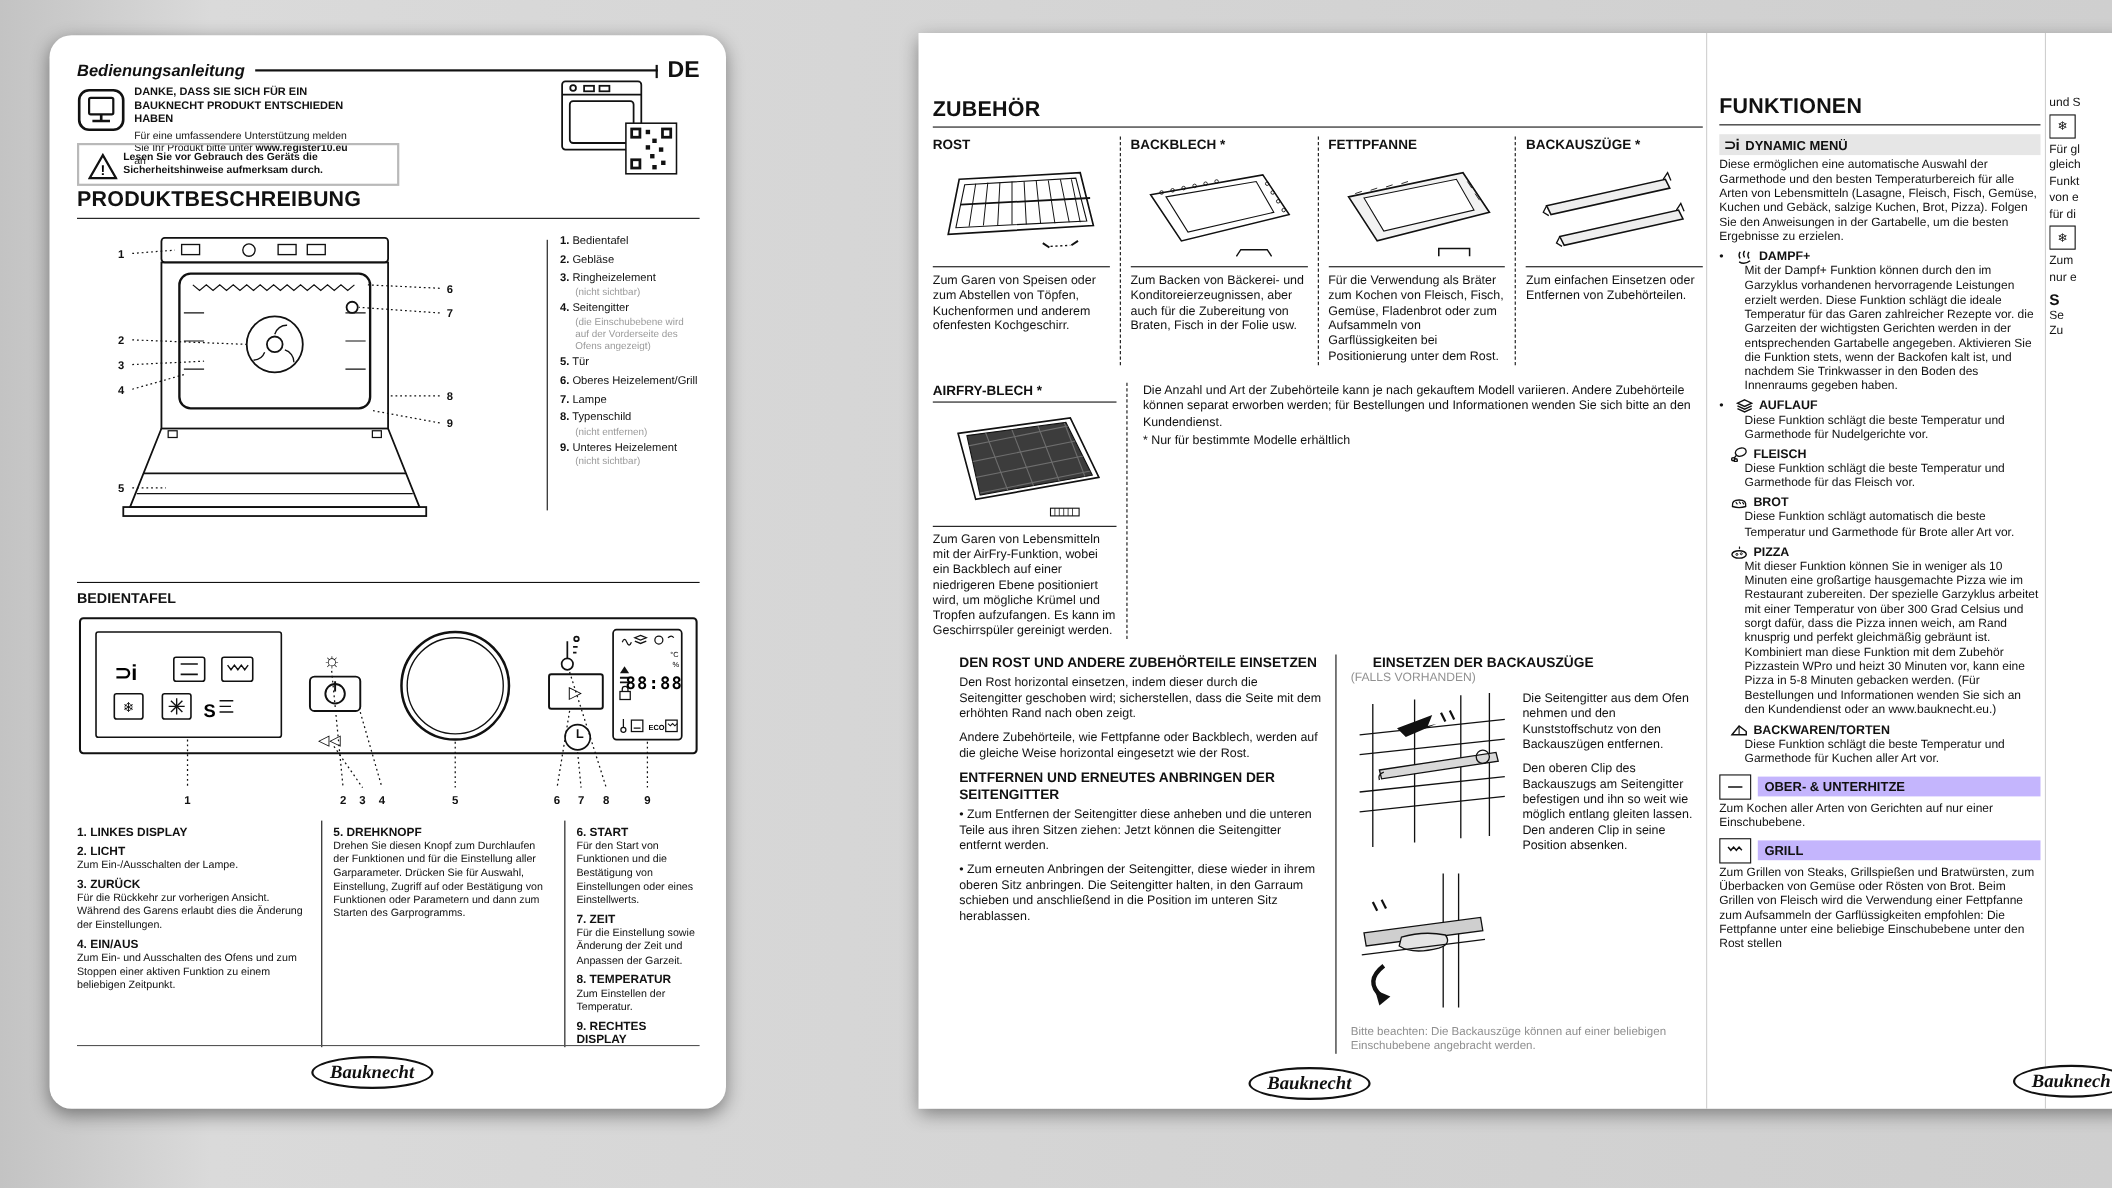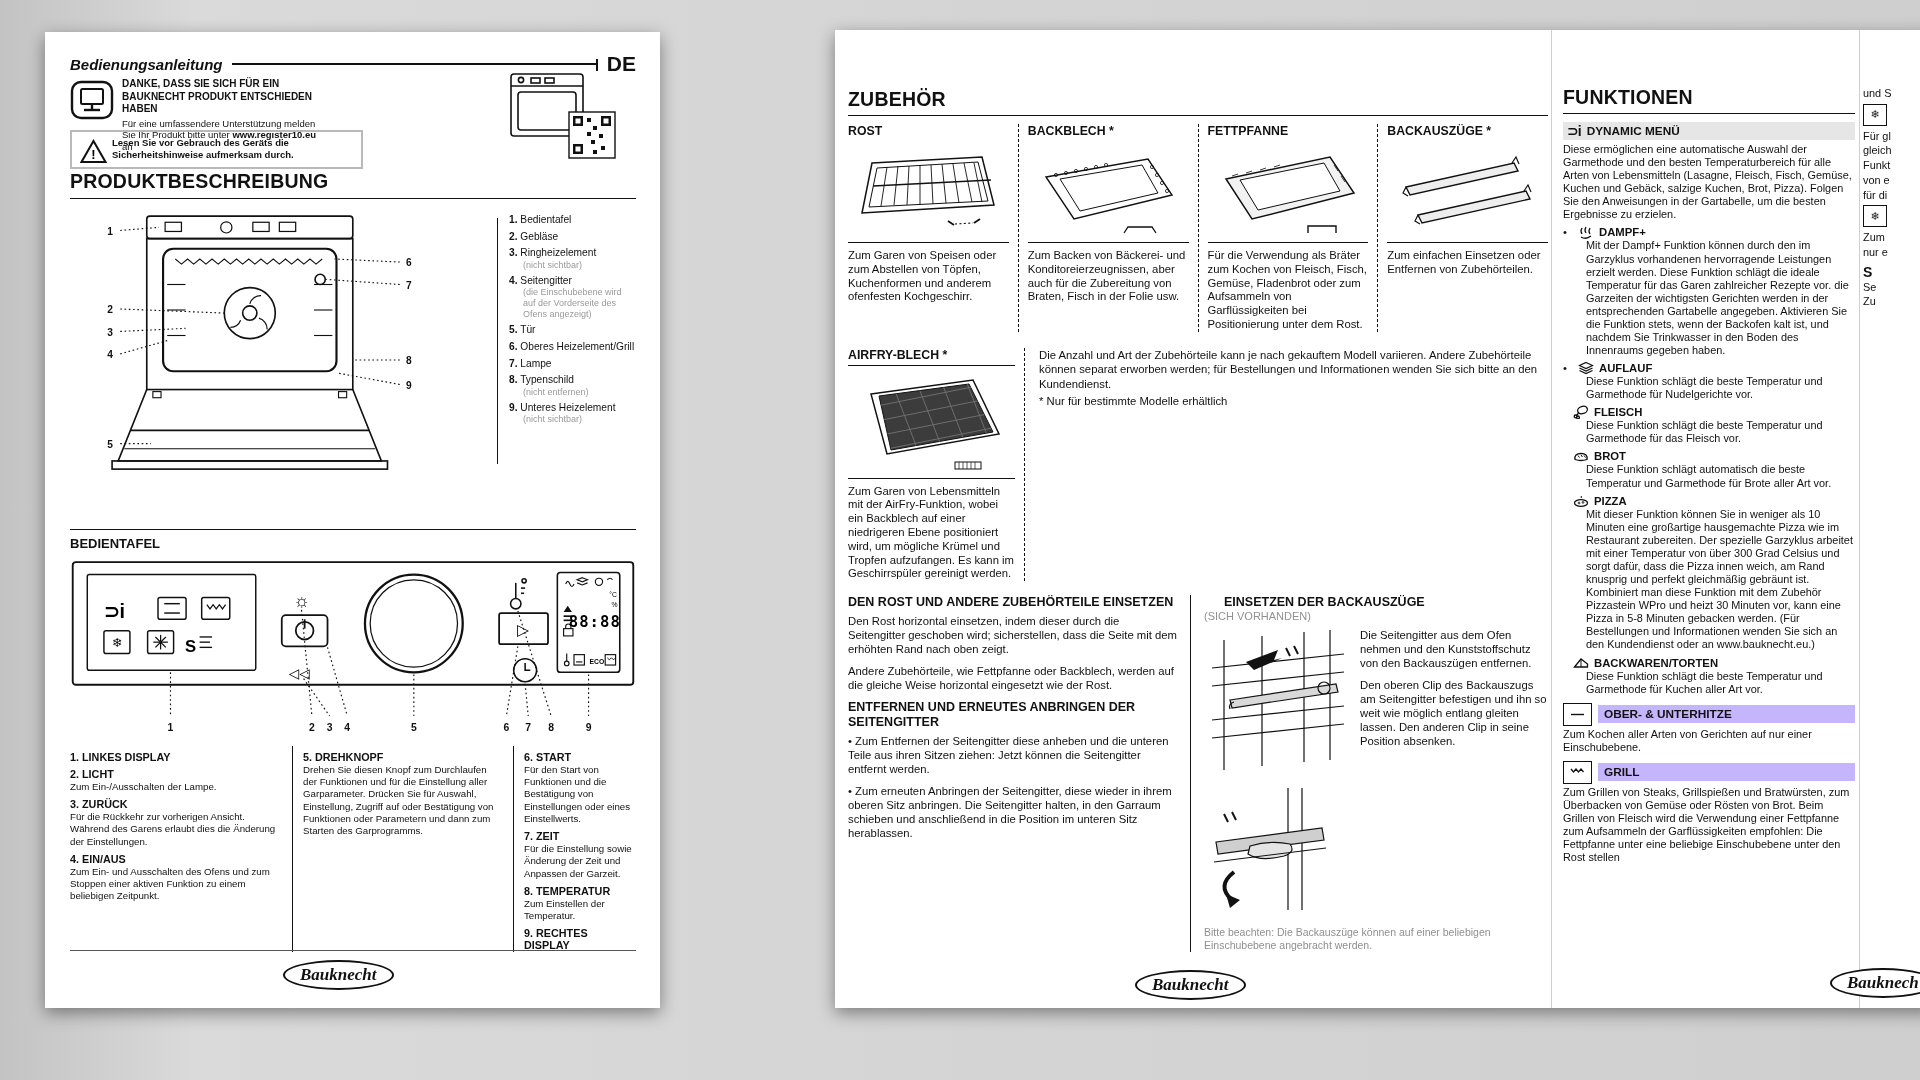--- a/index.html
+++ b/index.html
@@ -2,21 +2,21 @@
 <html><head>
 <meta charset="utf-8">
 <style>
   html,body{margin:0;padding:0;}
   body{
     width:1920px;height:1080px;overflow:hidden;position:relative;
     background:linear-gradient(90deg,#c3c3c3,#dadada 10%,#d4d4d4 55%,#cfcfcf);
     font-family:"Liberation Sans","DejaVu Sans",sans-serif;color:#111;
   }
   .page{position:absolute;background:#fff;box-shadow:0 5px 16px rgba(0,0,0,.42);}
-  #pageL{left:45px;top:32px;width:615px;height:976px;}
+  #pageL{left:45px;top:32px;width:615px;height:976px;border-radius:20px;}
   #pageR{left:835px;top:30px;width:1100px;height:978px;}
   .b{font-weight:bold;}
   .gray{color:#919191;}
 
   
   .lph{position:absolute;left:25px;top:20px;width:566px;display:flex;align-items:center;}
   .doc-label{font-style:italic;font-weight:bold;font-size:15px;}
   .hline{flex:1;border-top:2.5px solid #111;margin:0 9px;position:relative;}
   .hline::after{content:"";position:absolute;right:0;top:-6px;height:12px;border-right:2.5px solid #111;}
   .lang{font-size:21px;font-weight:bold;}
@@ -61,21 +61,21 @@
   .acc-img{height:98px;border-bottom:1.6px solid #111;display:flex;align-items:center;justify-content:center;}
   .acc-desc{padding-top:6px;font-size:11.3px;line-height:1.22;}
   .acc-mid{display:flex;margin-top:16px;}
   .airfry{width:167px;padding-right:9px;border-right:1.6px dashed #111;}
   .af-name{font-size:12.3px;font-weight:bold;border-bottom:1.6px solid #111;padding-bottom:3px;}
   .af-img{height:112px;border-bottom:1.6px solid #111;display:flex;align-items:center;justify-content:center;}
   .af-desc{padding-top:6px;font-size:11.3px;line-height:1.22;}
   .acc-note{padding-left:14px;width:505px;font-size:11.3px;line-height:1.3;}
   .acc-note .star{margin-top:2px;}
   .acc-bot{display:flex;margin-top:14px;}
-  .ab-left{width:330px;padding-right:12px;}
+  .ab-left{width:330px;padding-right:12px;margin-left:24px;}
   .ab-right{flex:1;border-left:1.2px solid #111;padding-left:13px;}
   .sub-h{font-size:12.5px;font-weight:bold;line-height:1.2;margin-bottom:4px;}
   .body-p{font-size:11.3px;line-height:1.24;margin:0 0 8px 0;}
   .fig-row{display:flex;margin-top:6px;}
   .fig-row svg{flex:none;}
   .fig-tx{padding-left:8px;font-size:11.3px;line-height:1.24;}
   .run-note{font-size:10.5px;line-height:1.25;color:#8f8f8f;margin-top:10px;}
   .logoAcc{position:absolute;left:300px;top:940px;}
 
   
@@ -521,21 +521,21 @@
       <div class="ab-left">
         <div class="sub-h">DEN ROST UND ANDERE ZUBEHÖRTEILE EINSETZEN</div>
         <p class="body-p">Den Rost horizontal einsetzen, indem dieser durch die Seitengitter geschoben wird; sicherstellen, dass die Seite mit dem erhöhten Rand nach oben zeigt.</p>
         <p class="body-p">Andere Zubehörteile, wie Fettpfanne oder Backblech, werden auf die gleiche Weise horizontal eingesetzt wie der Rost.</p>
         <div class="sub-h">ENTFERNEN UND ERNEUTES ANBRINGEN DER SEITENGITTER</div>
         <p class="body-p">• Zum Entfernen der Seitengitter diese anheben und die unteren Teile aus ihren Sitzen ziehen: Jetzt können die Seitengitter entfernt werden.</p>
         <p class="body-p">• Zum erneuten Anbringen der Seitengitter, diese wieder in ihrem oberen Sitz anbringen. Die Seitengitter halten, in den Garraum schieben und anschließend in die Position im unteren Sitz herablassen.</p>
       </div>
       <div class="ab-right">
         <div class="sub-h" style="margin-bottom:0;padding-left:20px;">EINSETZEN DER BACKAUSZÜGE</div>
-        <div class="gray" style="font-size:11px;margin-bottom:4px;">(SICH VORHANDEN)</div>
+        <div class="gray" style="font-size:11px;margin-bottom:4px;">(FALLS VORHANDEN)</div>
         <div class="fig-row">
           <svg width="148" height="150" viewBox="0 0 148 150">
             <g stroke="#111" fill="none" stroke-width="1.2">
               <line x1="20" y1="12" x2="20" y2="142"></line>
                 <line x1="58" y1="8" x2="58" y2="138"></line>
                 <line x1="100" y1="4" x2="100" y2="134"></line>
                 <line x1="126" y1="2" x2="126" y2="132"></line>
               <line x1="8" y1="40" x2="140" y2="26"></line>
                 <line x1="8" y1="58" x2="140" y2="44"></line>
               <line x1="8" y1="92" x2="140" y2="78"></line>

